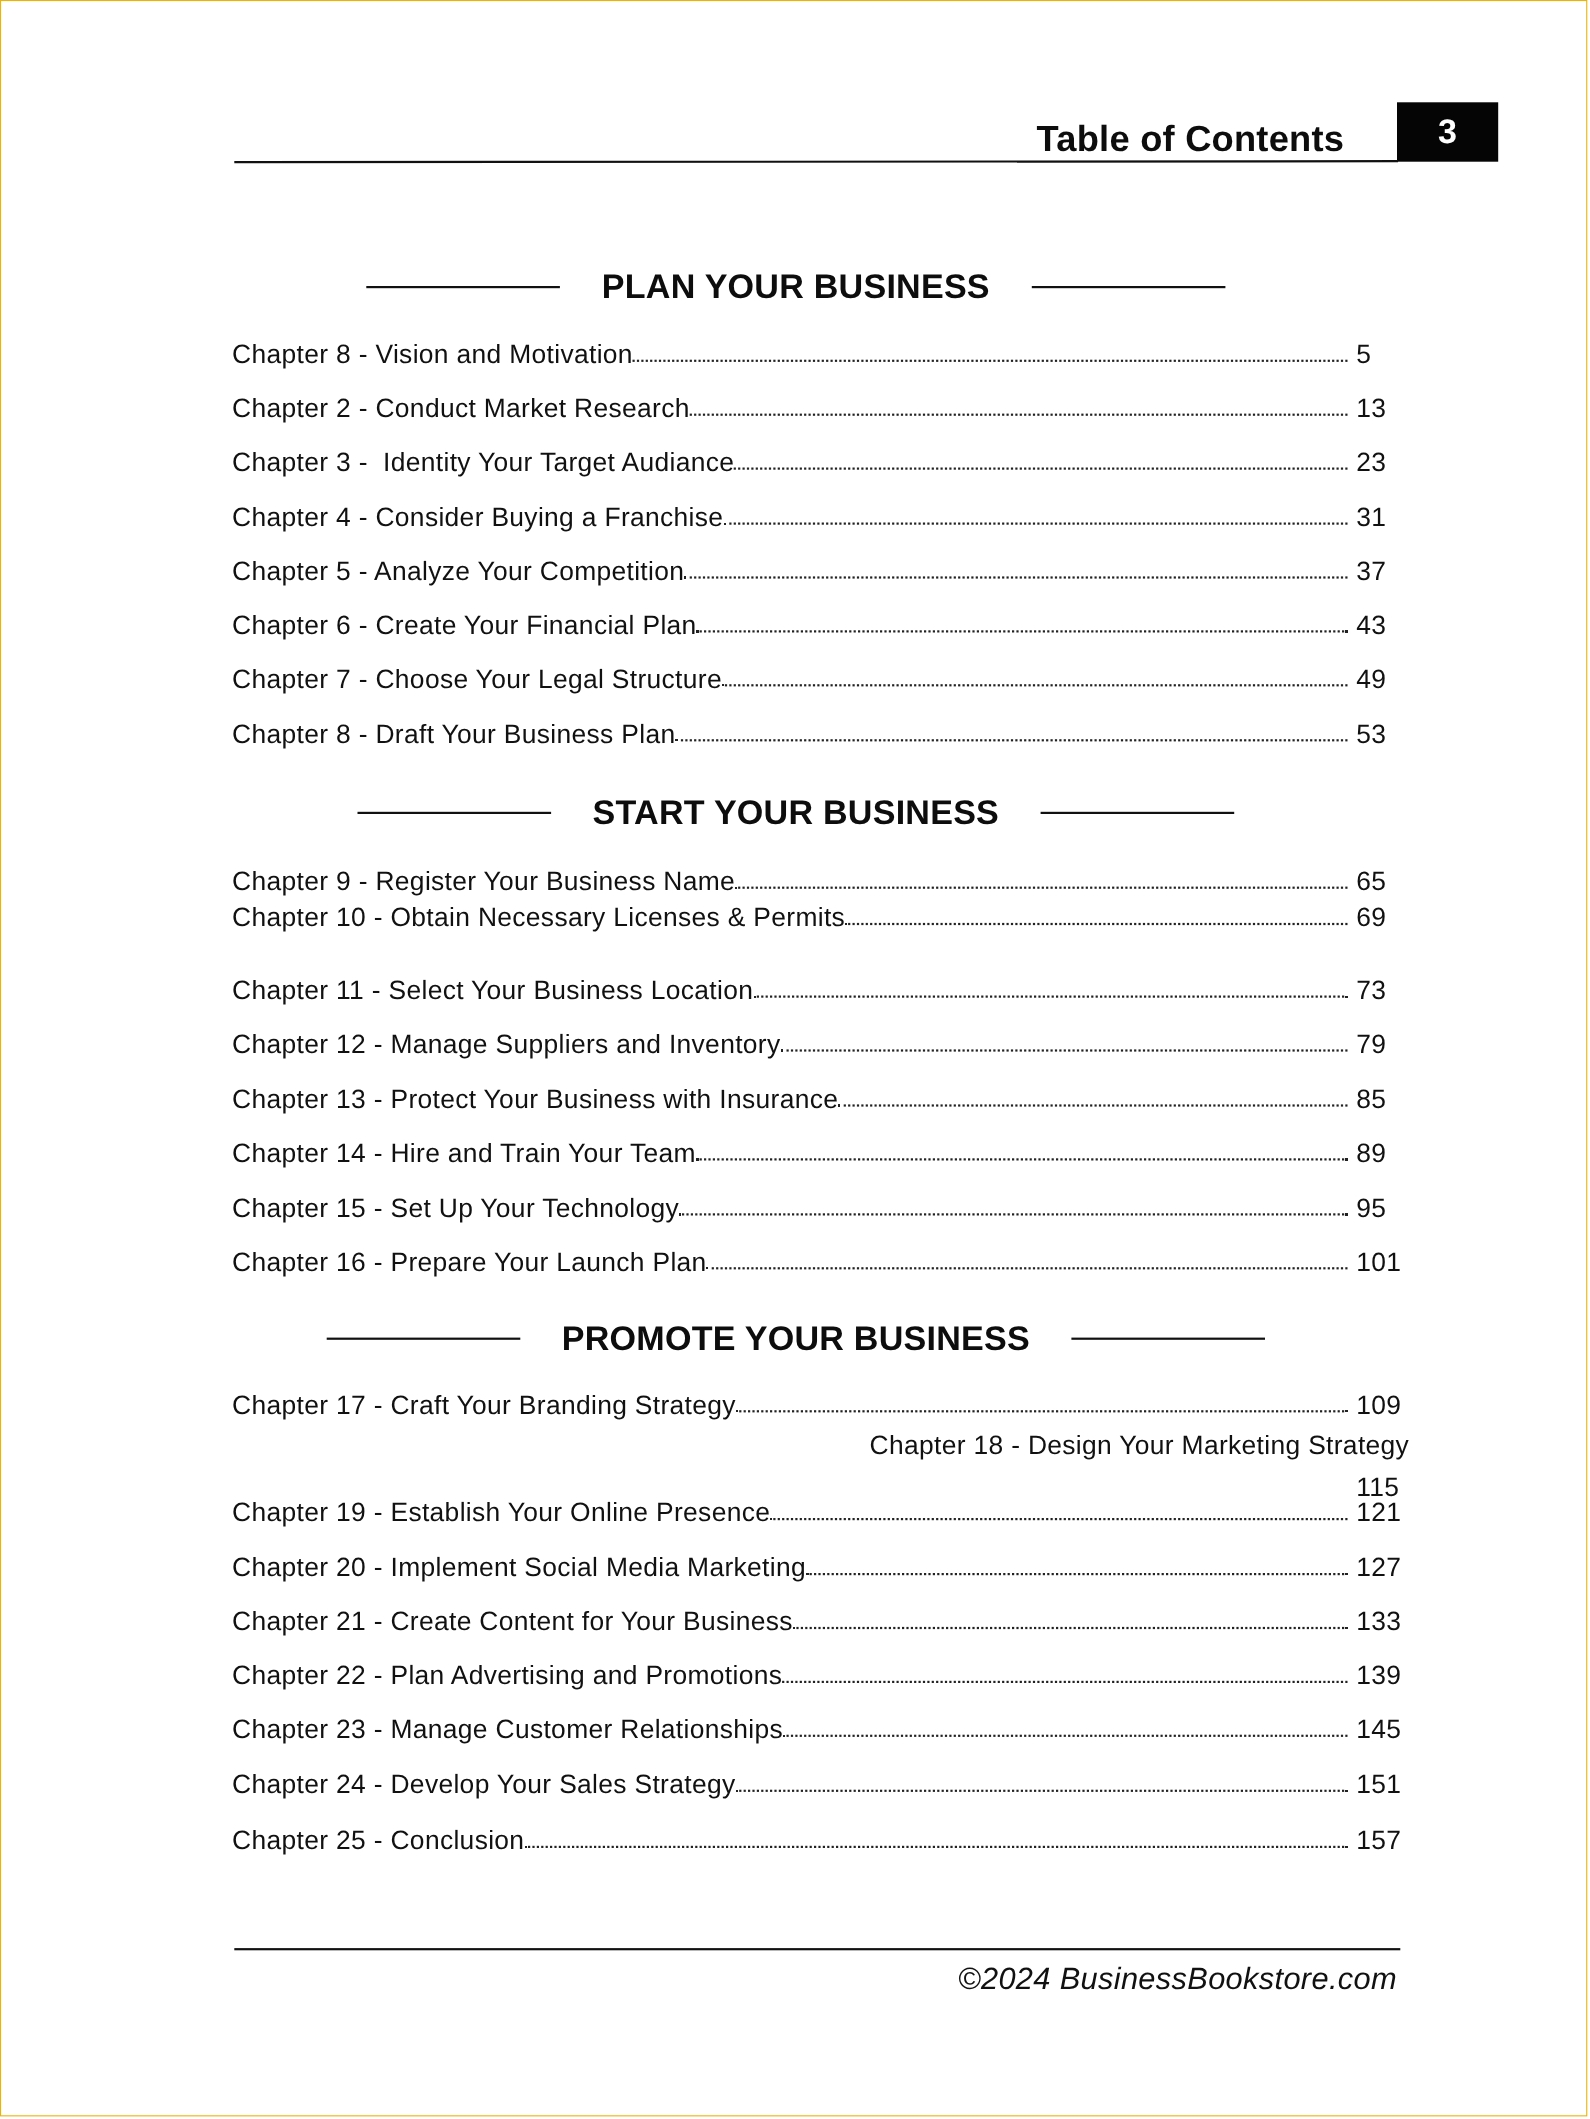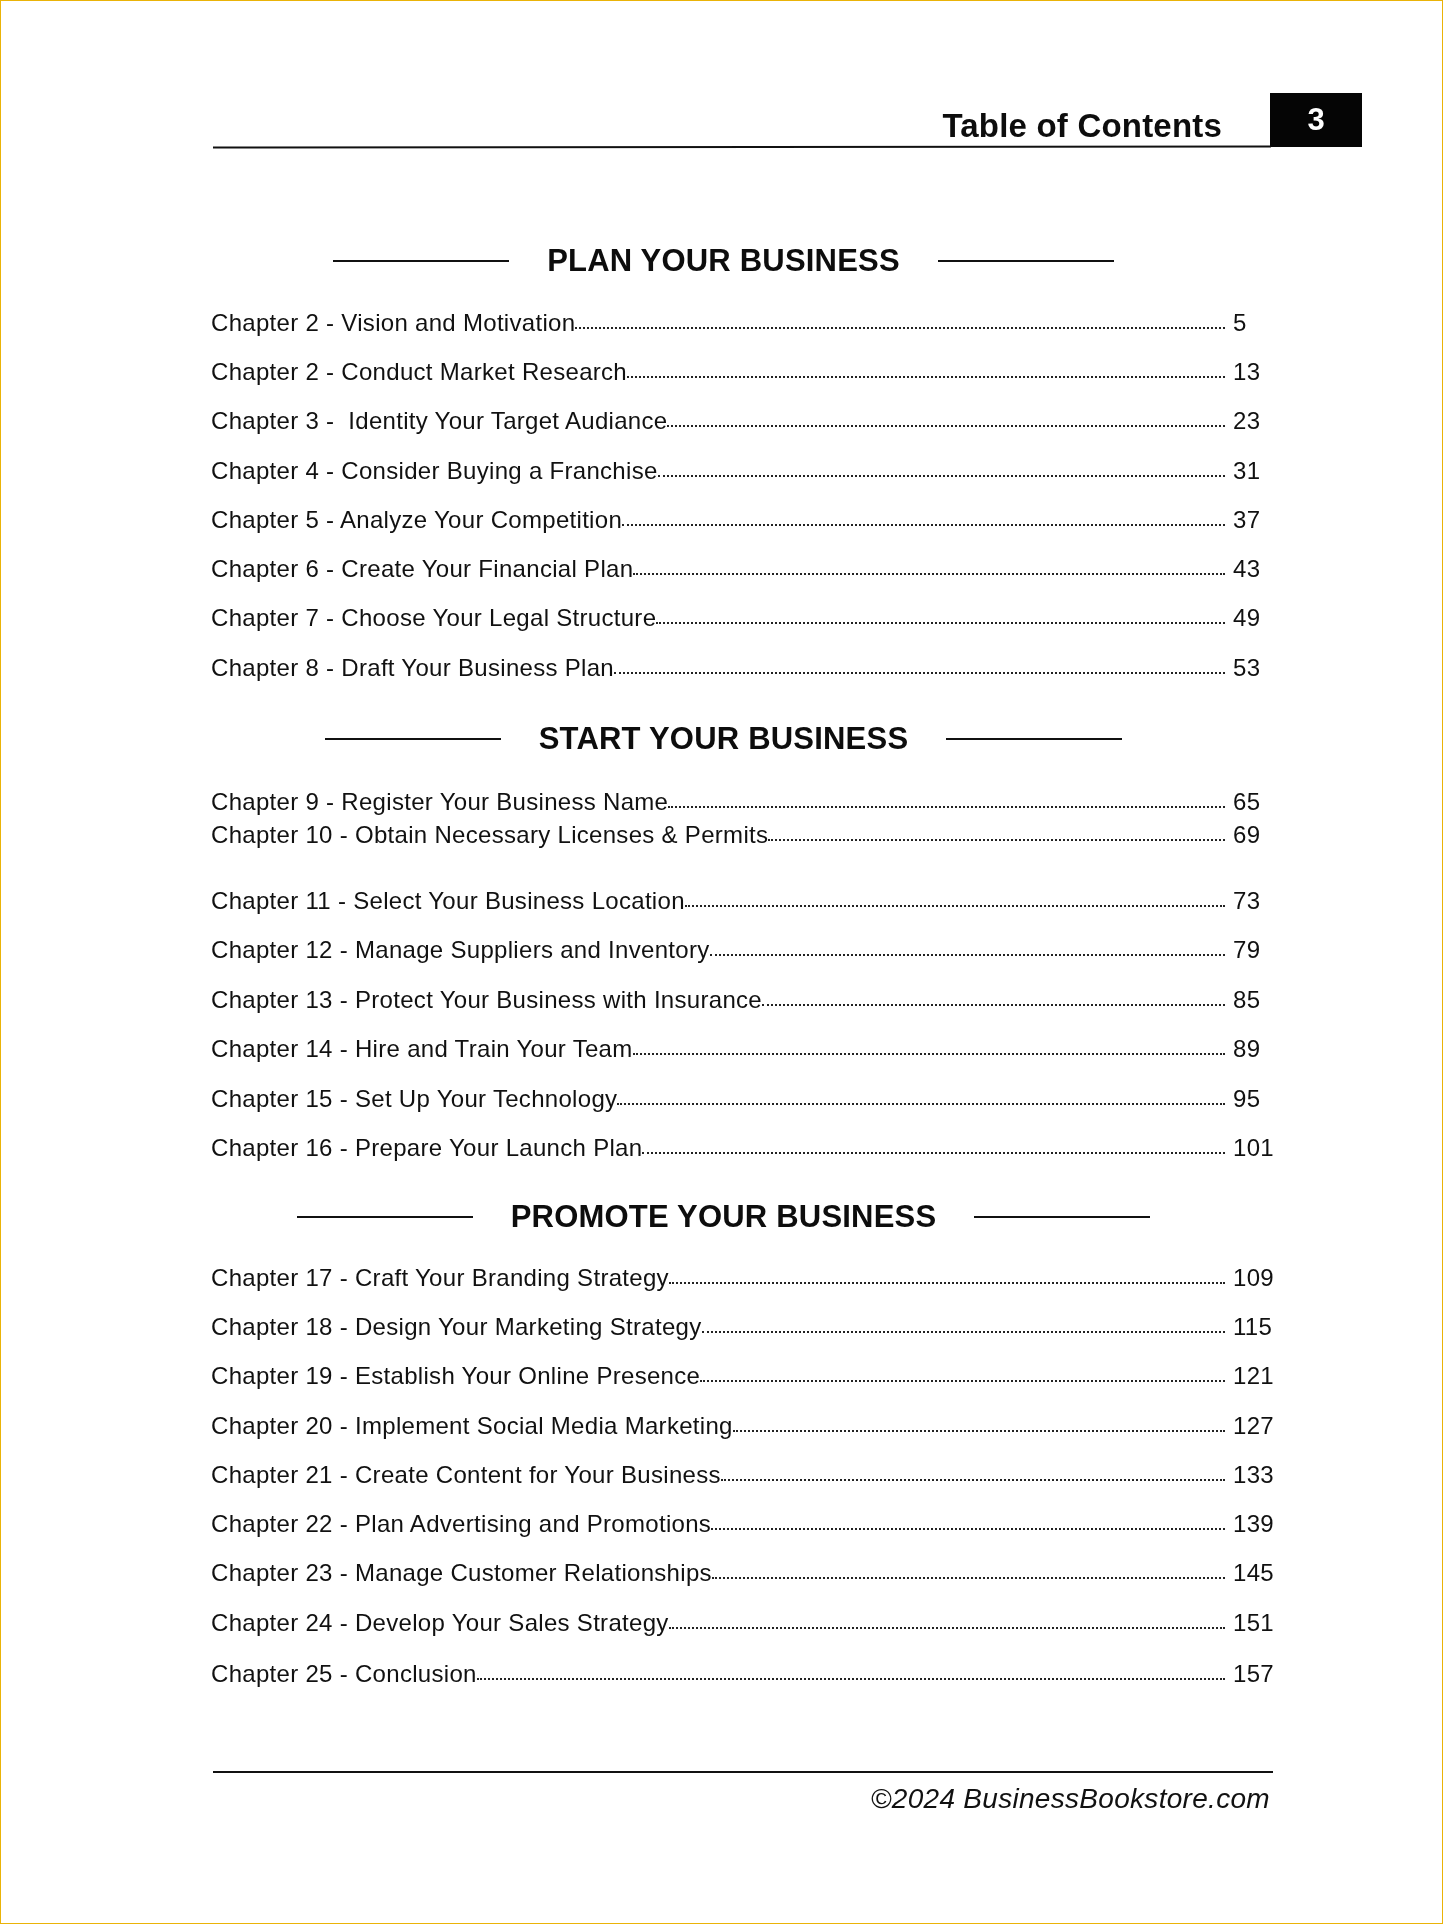--- a/index.html
+++ b/index.html
@@ -47,21 +47,21 @@
   </div>
   <div class="header-rule"></div>
 
   <div class="section-title" style="top:242px;">
     <div class="rule"></div>
     <div class="label">PLAN YOUR BUSINESS</div>
     <div class="rule"></div>
   </div>
 
   <div class="toc-row" style="top:296px;">
-      <span class="chap">Chapter 2 - Vision and Motivation</span>
+      <span class="chap">Chapter 8 - Vision and Motivation</span>
       <span class="leader"></span>
       <span class="pg">5</span>
     </div>
   <div class="toc-row" style="top:345px;">
       <span class="chap">Chapter 2 - Conduct Market Research</span>
       <span class="leader"></span>
       <span class="pg">13</span>
     </div>
   <div class="toc-row" style="top:394px;">
       <span class="chap">Chapter 3 -  Identity Your Target Audiance</span>
@@ -145,21 +145,21 @@
     <div class="rule"></div>
     <div class="label">PROMOTE YOUR BUSINESS</div>
     <div class="rule"></div>
   </div>
 
   <div class="toc-row" style="top:1251px;">
       <span class="chap">Chapter 17 - Craft Your Branding Strategy</span>
       <span class="leader"></span>
       <span class="pg">109</span>
     </div>
-  <div class="toc-row" style="top:1300px;">
+  <div class="toc-row" style="top:1300px;flex-direction:column;">
       <span class="chap">Chapter 18 - Design Your Marketing Strategy</span>
       <span class="leader"></span>
       <span class="pg">115</span>
     </div>
   <div class="toc-row" style="top:1349px;">
       <span class="chap">Chapter 19 - Establish Your Online Presence</span>
       <span class="leader"></span>
       <span class="pg">121</span>
     </div>
   <div class="toc-row" style="top:1399px;">

